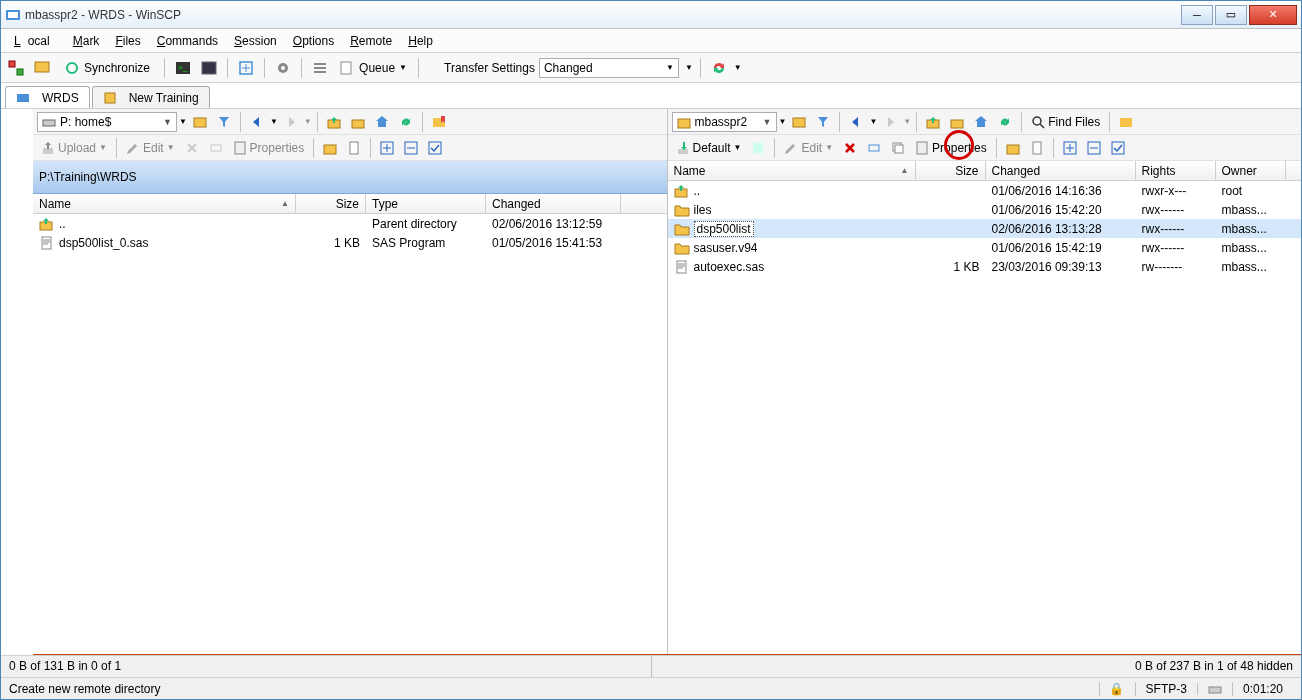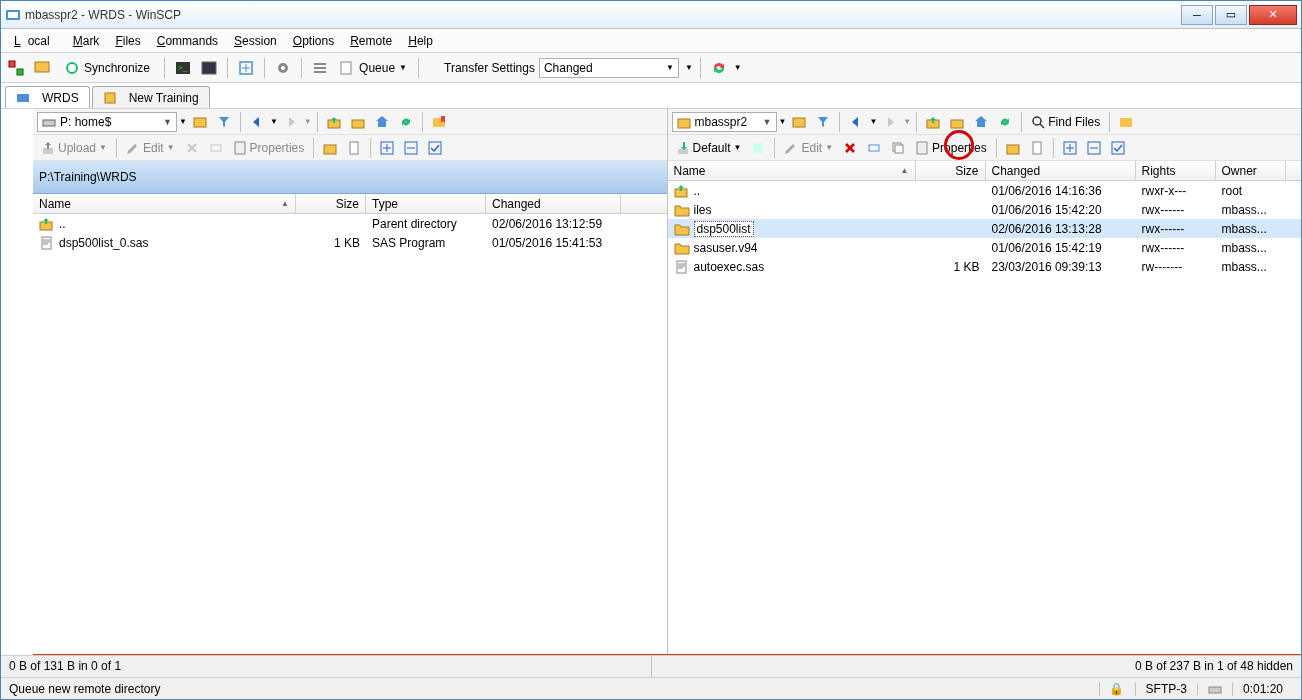--- a/index.html
+++ b/index.html
@@ -609,21 +609,21 @@
 
   <div class="status-split">
     <div>0 B of 131 B in 0 of 1</div>
     <div style="display:flex;">
       <span style="flex:1;">0 B of 237 B in 1 of 4</span>
       <span>8 hidden</span>
     </div>
   </div>
 
   <div class="statusbar">
-    <div class="left">Queue new remote directory</div>
+    <div class="left">Create new remote directory</div>
     <div class="cell"><span>🔒</span></div>
     <div class="cell">SFTP-3</div>
     <div class="cell">
         <svg width="14" height="12">
           <rect x="1" y="4" width="12" height="6" fill="#ccc" stroke="#888"></rect>
         </svg>
       </div>
     <div class="cell">0:01:20</div>
   </div>
 

